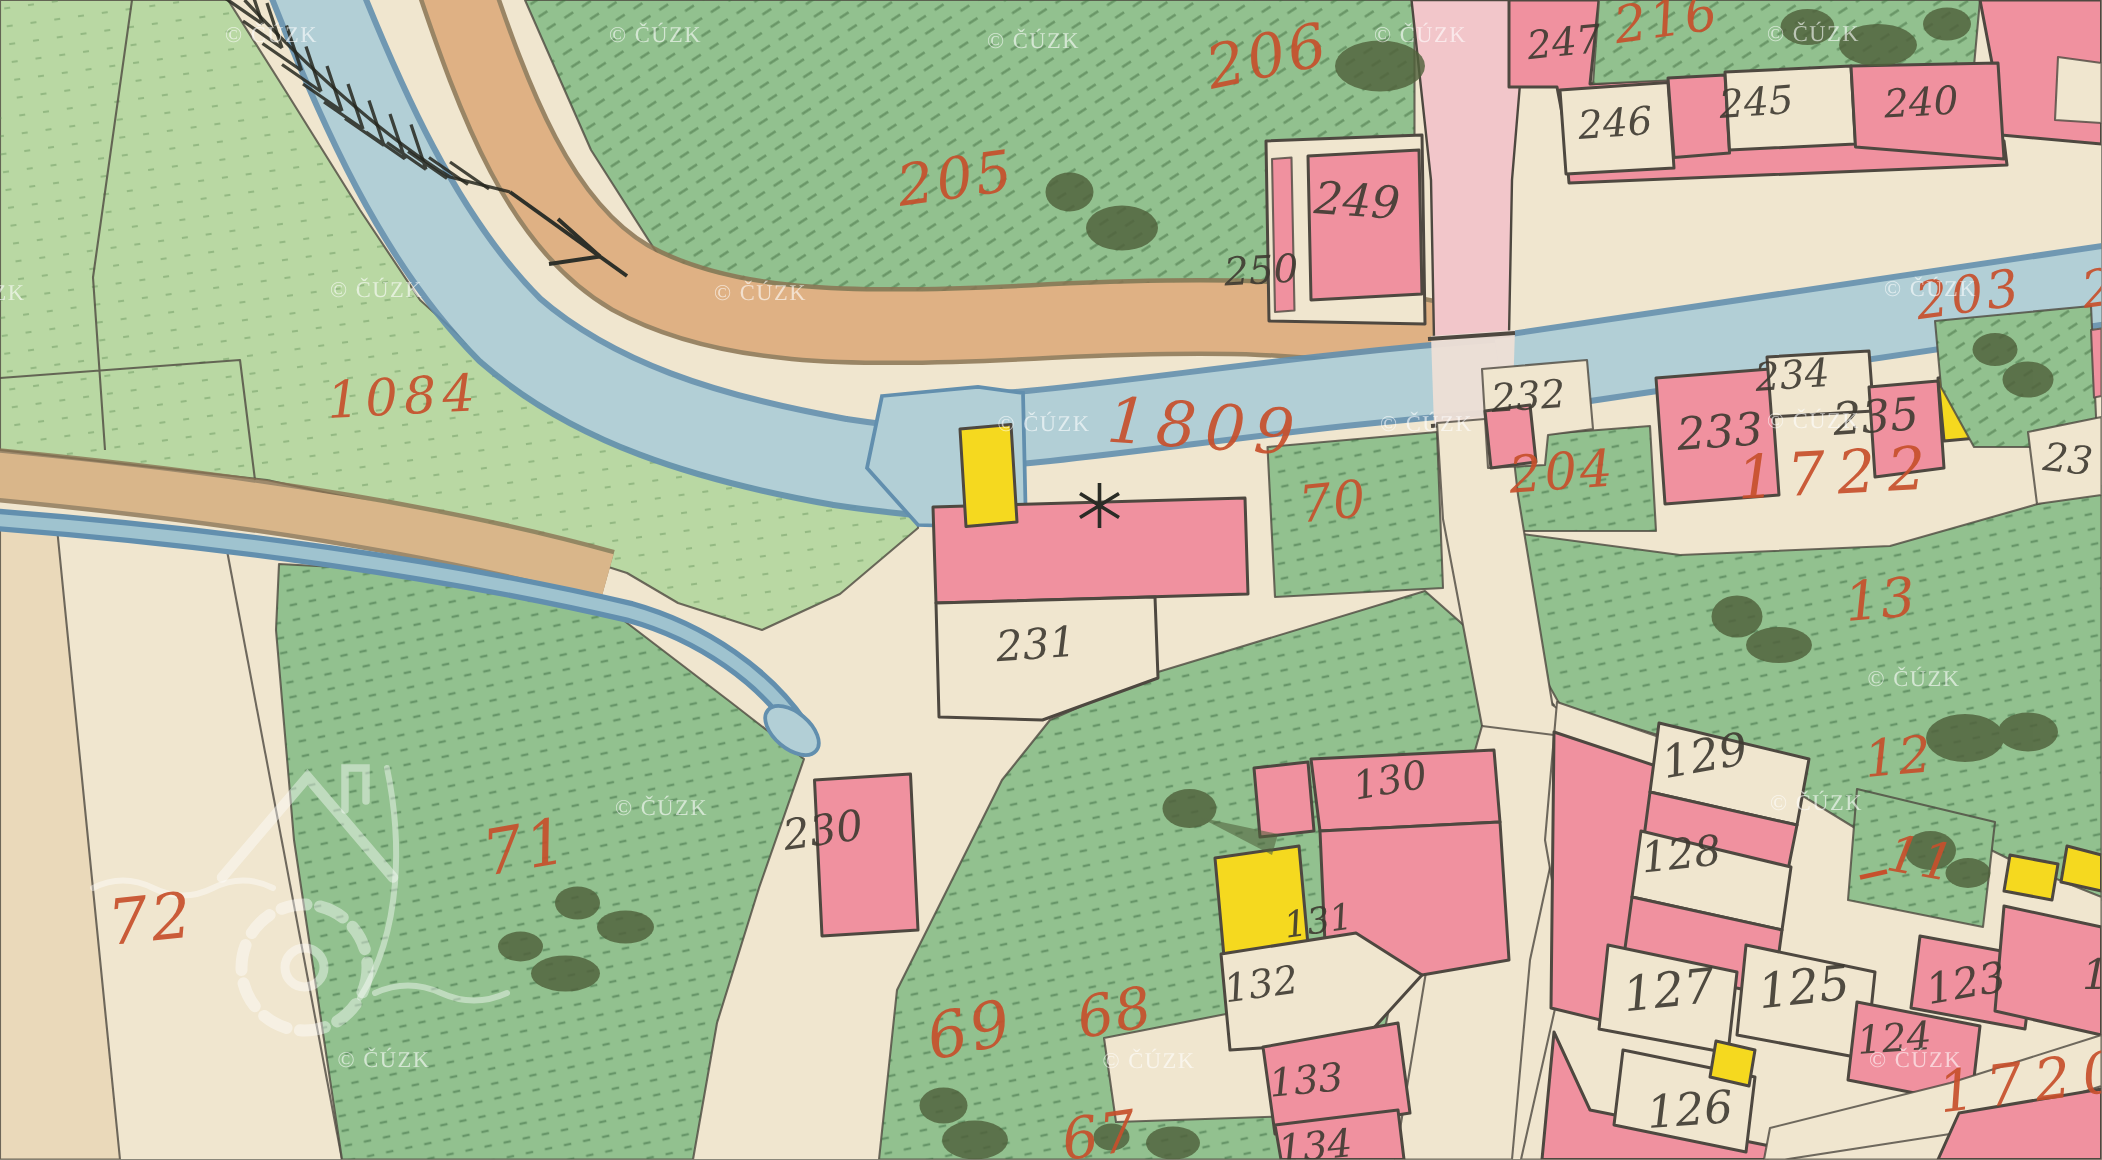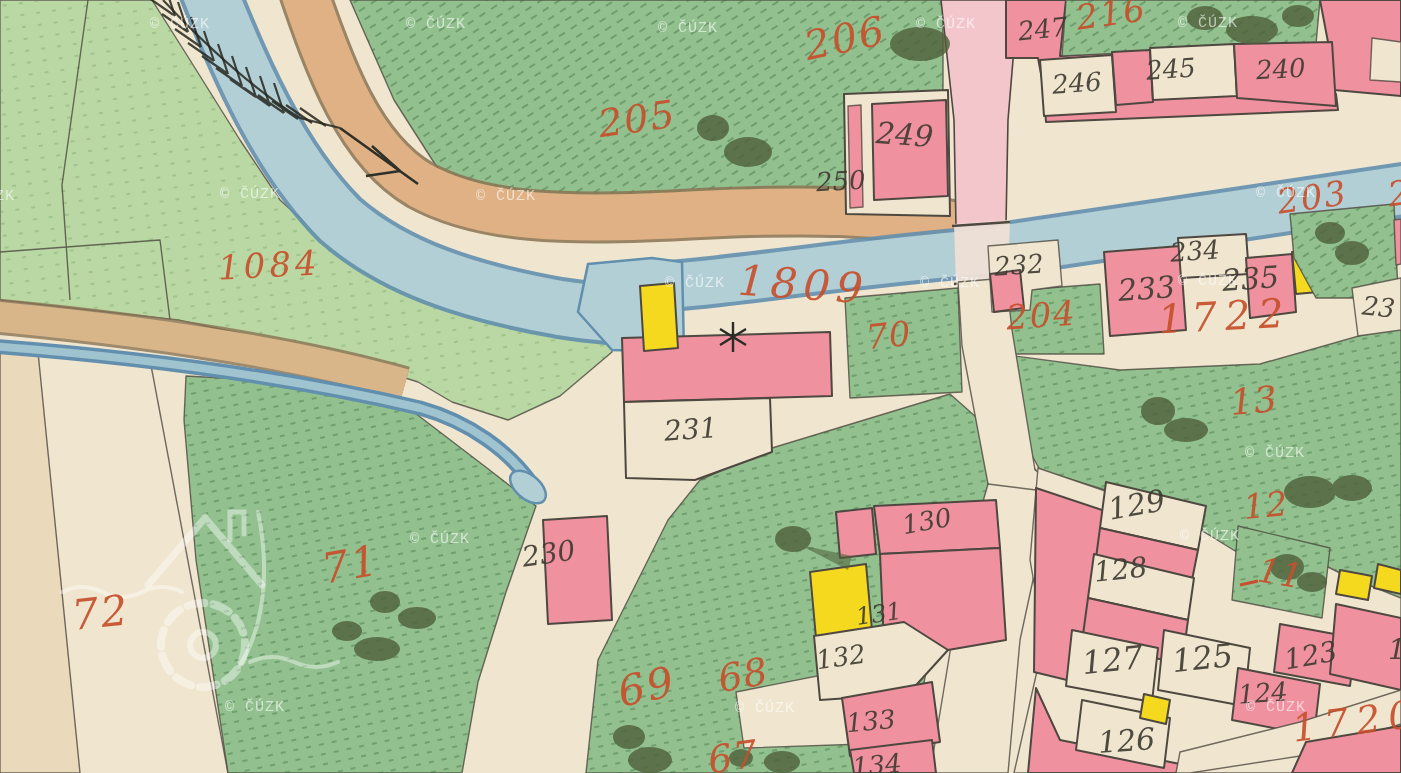--- a/index.html
+++ b/index.html
@@ -12,21 +12,21 @@
   .f-cream2{fill:var(--field_pale);}
   .f-lgreen{fill:var(--field_light);}
   .f-mgreen{fill:var(--meadow_green);}
   .f-pink{fill:var(--building_pink);}
   .f-yel{fill:var(--building_wood_yellow);}
   .f-proad{fill:var(--road_pink);}
   .tree{fill:var(--tree_green);opacity:.82;}
   .lbl{position:absolute;white-space:nowrap;line-height:1;font-style:italic;}
   .lbl.red{color:var(--parcel_number_red);opacity:.92;}
   .lbl.blk{color:var(--house_number_black);opacity:.9;}
-  .wm{position:absolute;font-family:Liberation Mono, monospace;font-size:15px;
+  .wm{position:absolute;font-family:Liberation Serif, serif;font-size:15px;
       color:rgba(255,255,255,.6);white-space:nowrap;letter-spacing:1px;}
   #brand{position:absolute;left:44px;top:692px;font-style:italic;font-size:47px;
       letter-spacing:2px;color:rgba(255,255,255,.5);}
   .lgo{stroke:rgba(255,255,255,.42);fill:none;stroke-linecap:round;}
 </style>
 </head>
 <body>
 
 <div id="stage">
 <svg width="1401" height="773" viewBox="0 0 1401 773">

